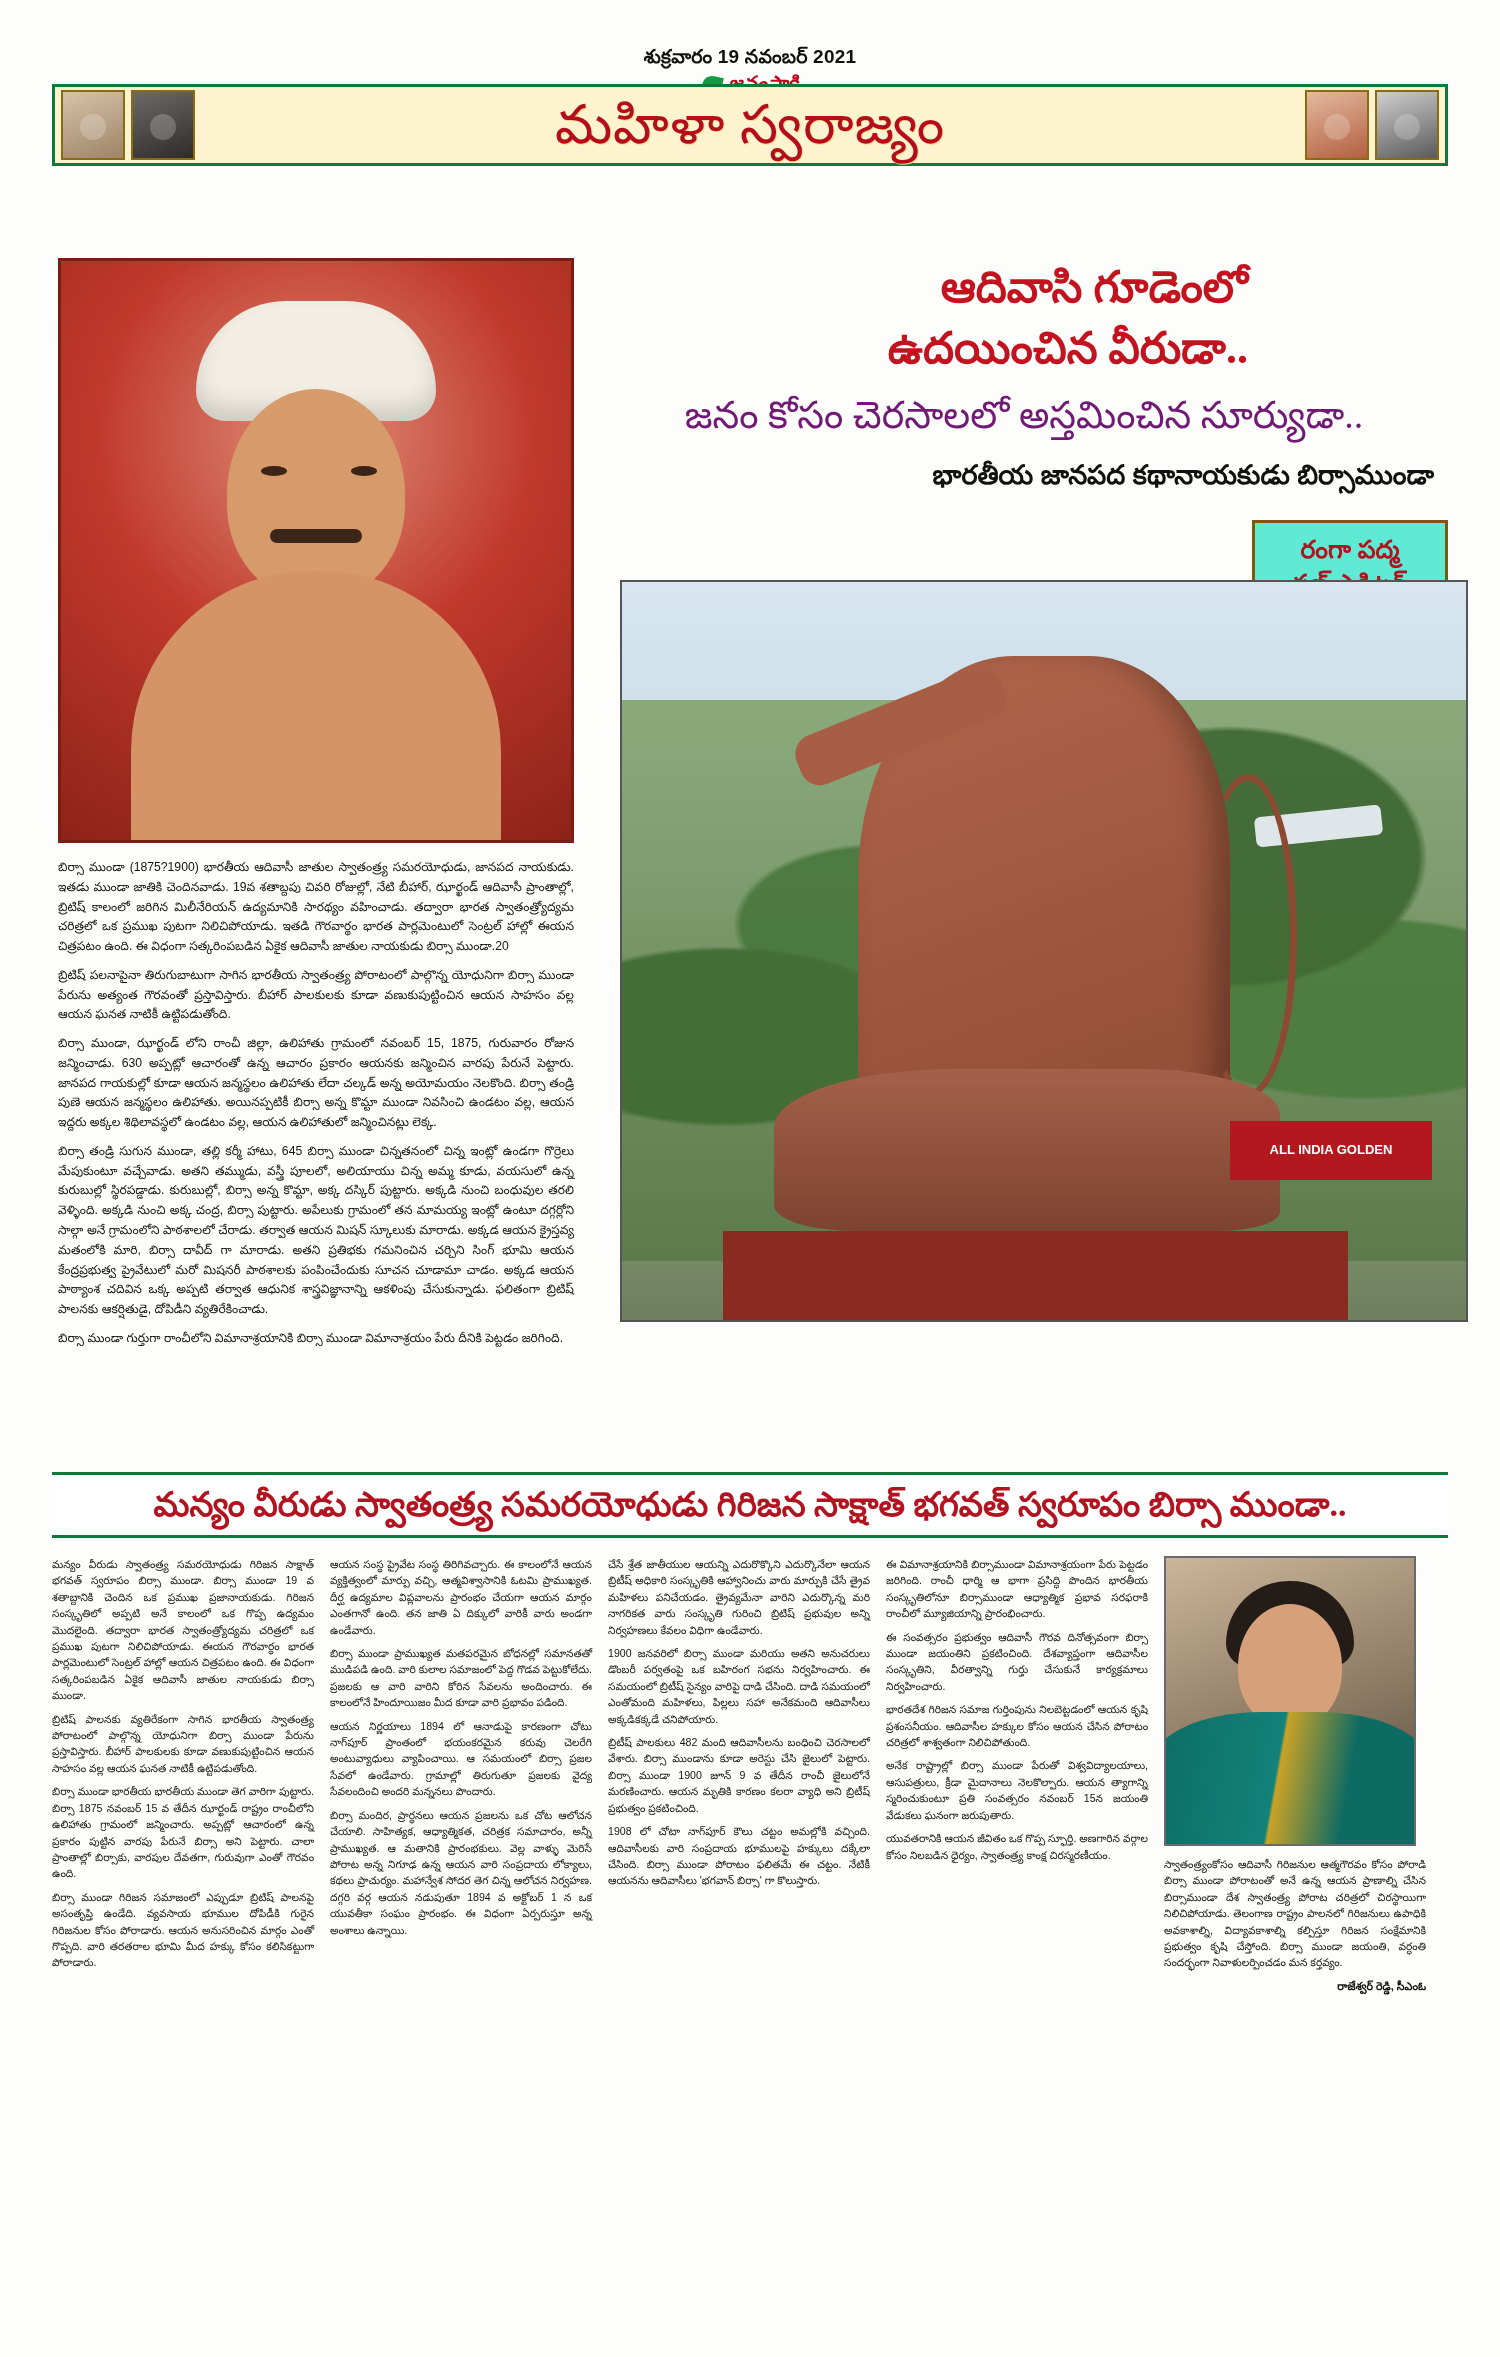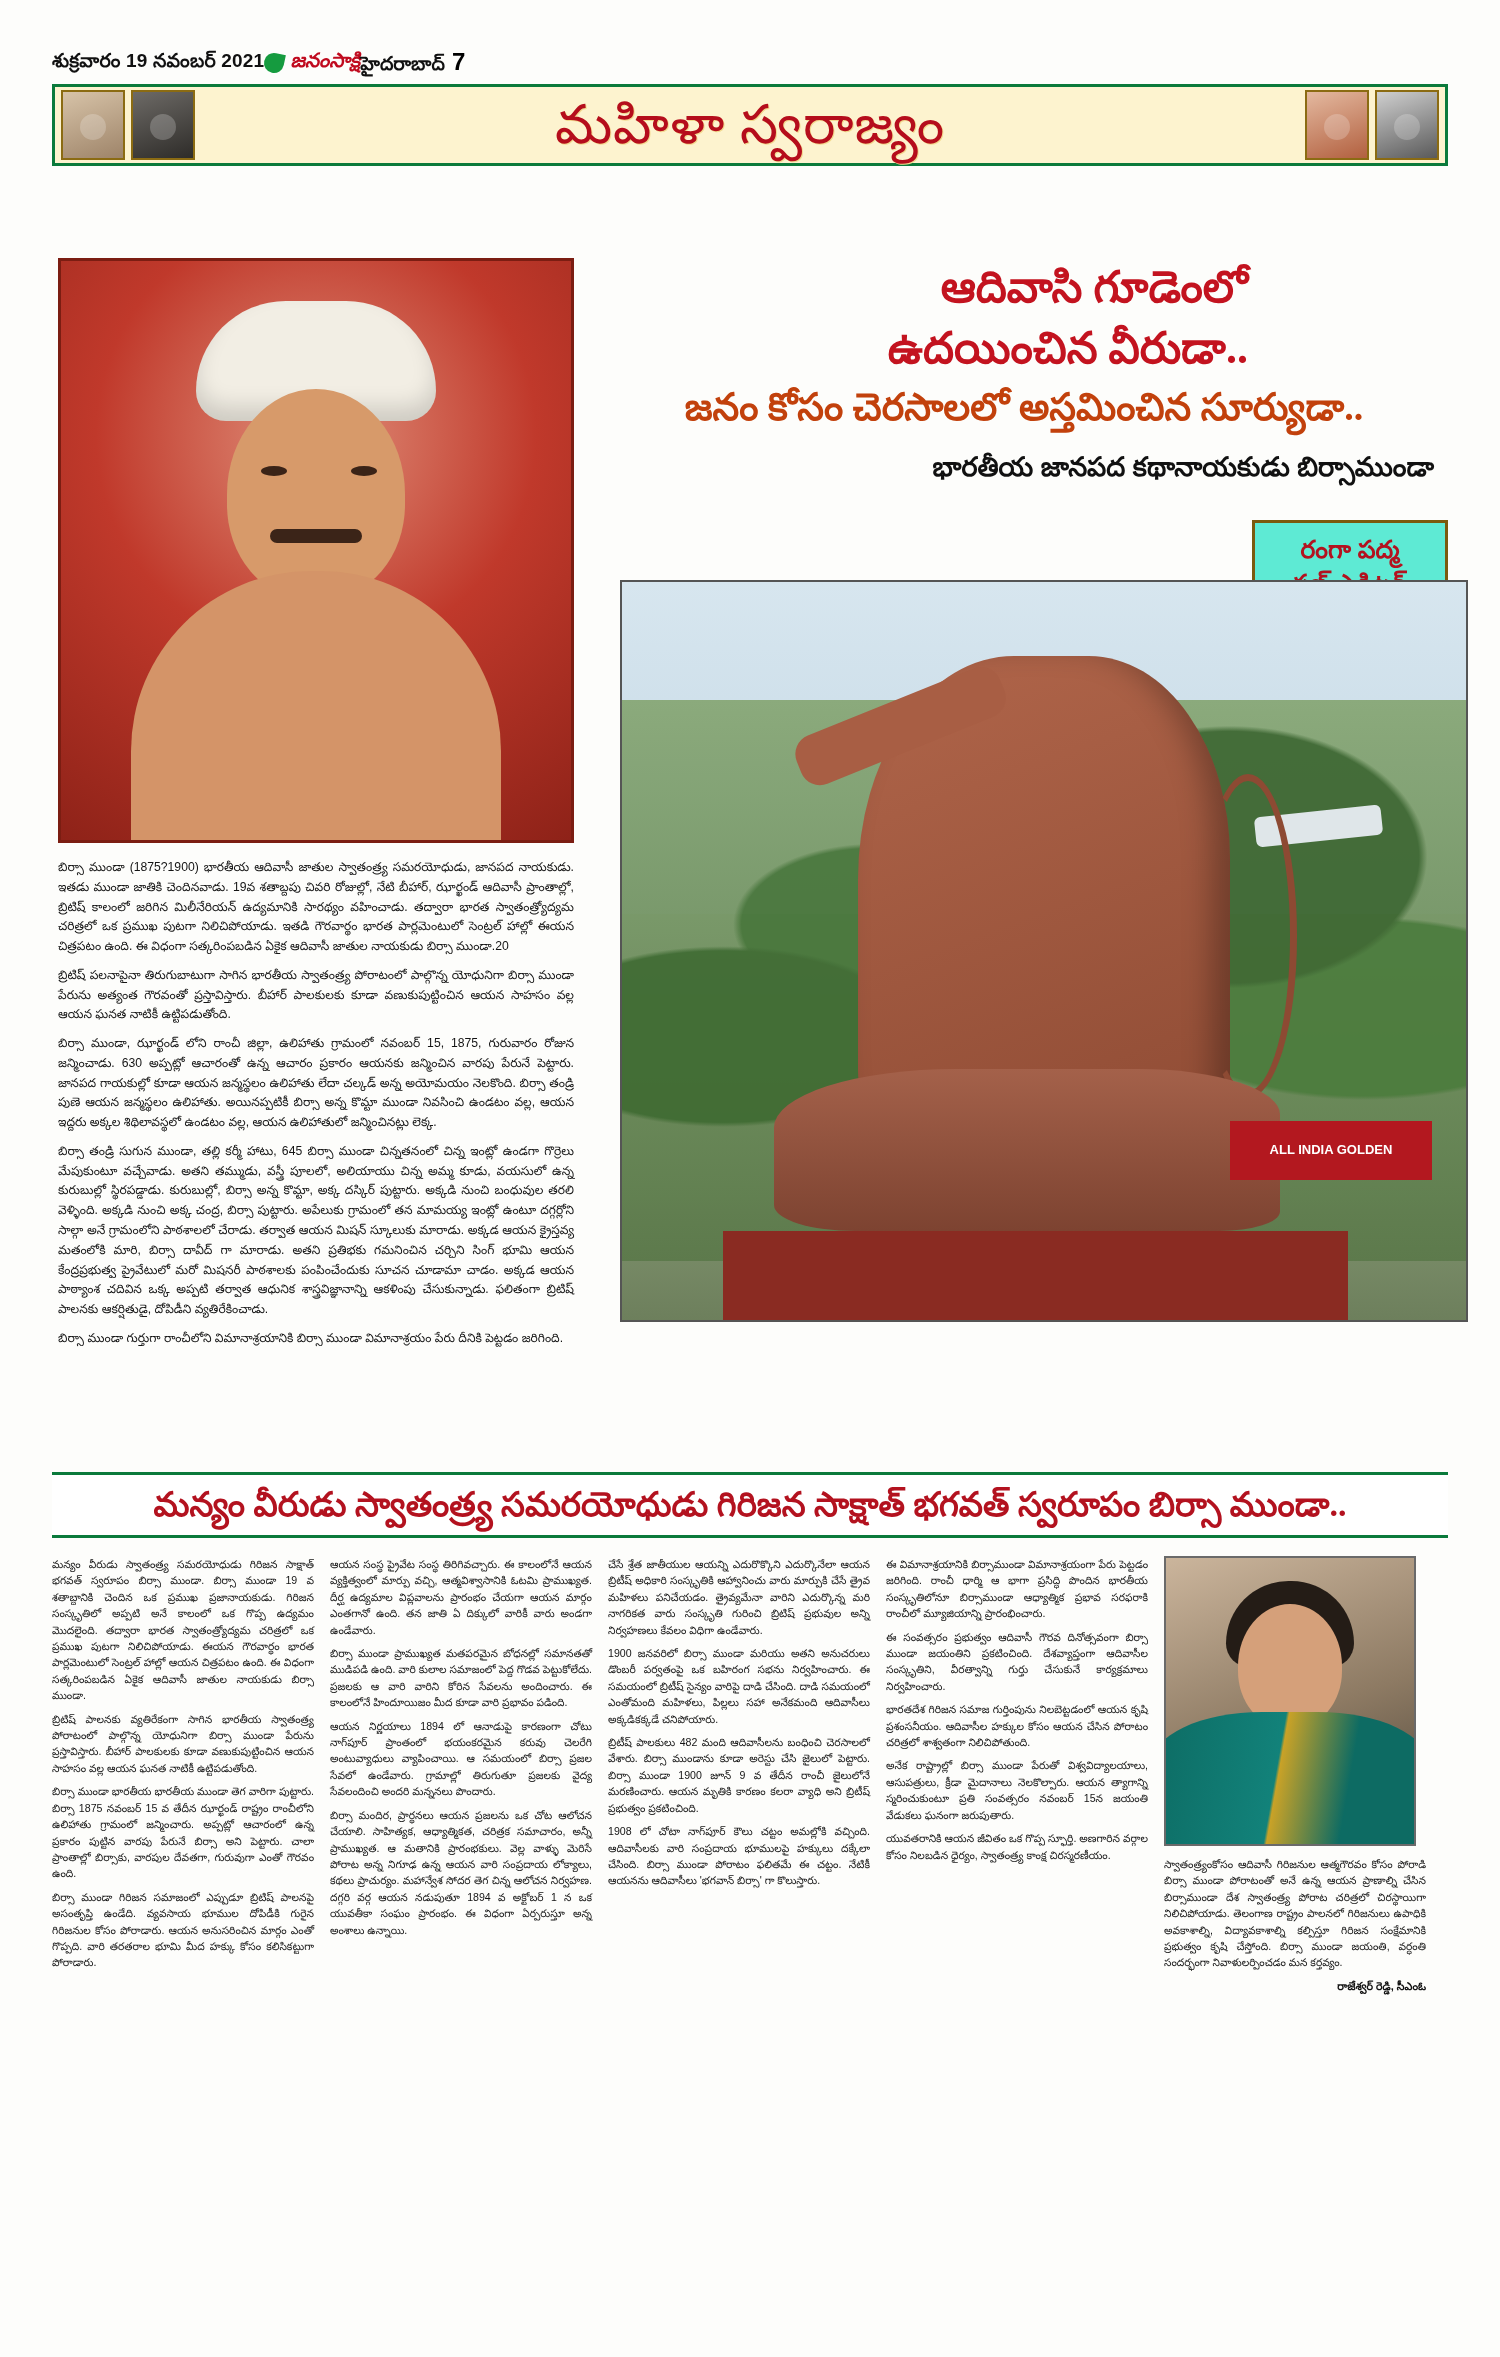--- a/index.html
+++ b/index.html
@@ -26,20 +26,22 @@
 
   
   .topbar {
     position: absolute;
     top: 46px;
     left: 52px;
     right: 52px;
     height: 34px;
     display: flex;
     align-items: center;
+    justify-content: space-between;
+    flex-direction: column;
   }
   .topbar .date {
     font-size: 19px;
     font-weight: bold;
     color: #111;
     letter-spacing: .2px;
   }
   .topbar .logo {
     display: flex;
     align-items: center;
@@ -186,25 +188,25 @@
     font-size: 44px;
     font-weight: bold;
     color: #c3131f;
     font-family: "Liberation Serif", serif;
     line-height: 1.38;
     margin-right: 200px;
   }
   .hl3 {
     text-align: center;
     font-size: 38px;
-    font-weight: bold;
-    color: #c2410c;
+    font-weight: normal;
+    color: #701a75;
     font-family: "Liberation Serif", serif;
     line-height: 1.5;
-    margin-top: 0;
+    margin-top: 8px;
   }
   .hl-sub {
     text-align: right;
     font-size: 27px;
     font-weight: bold;
     color: #111;
     margin-top: 16px;
     padding-right: 14px;
   }
   .byline-box {

